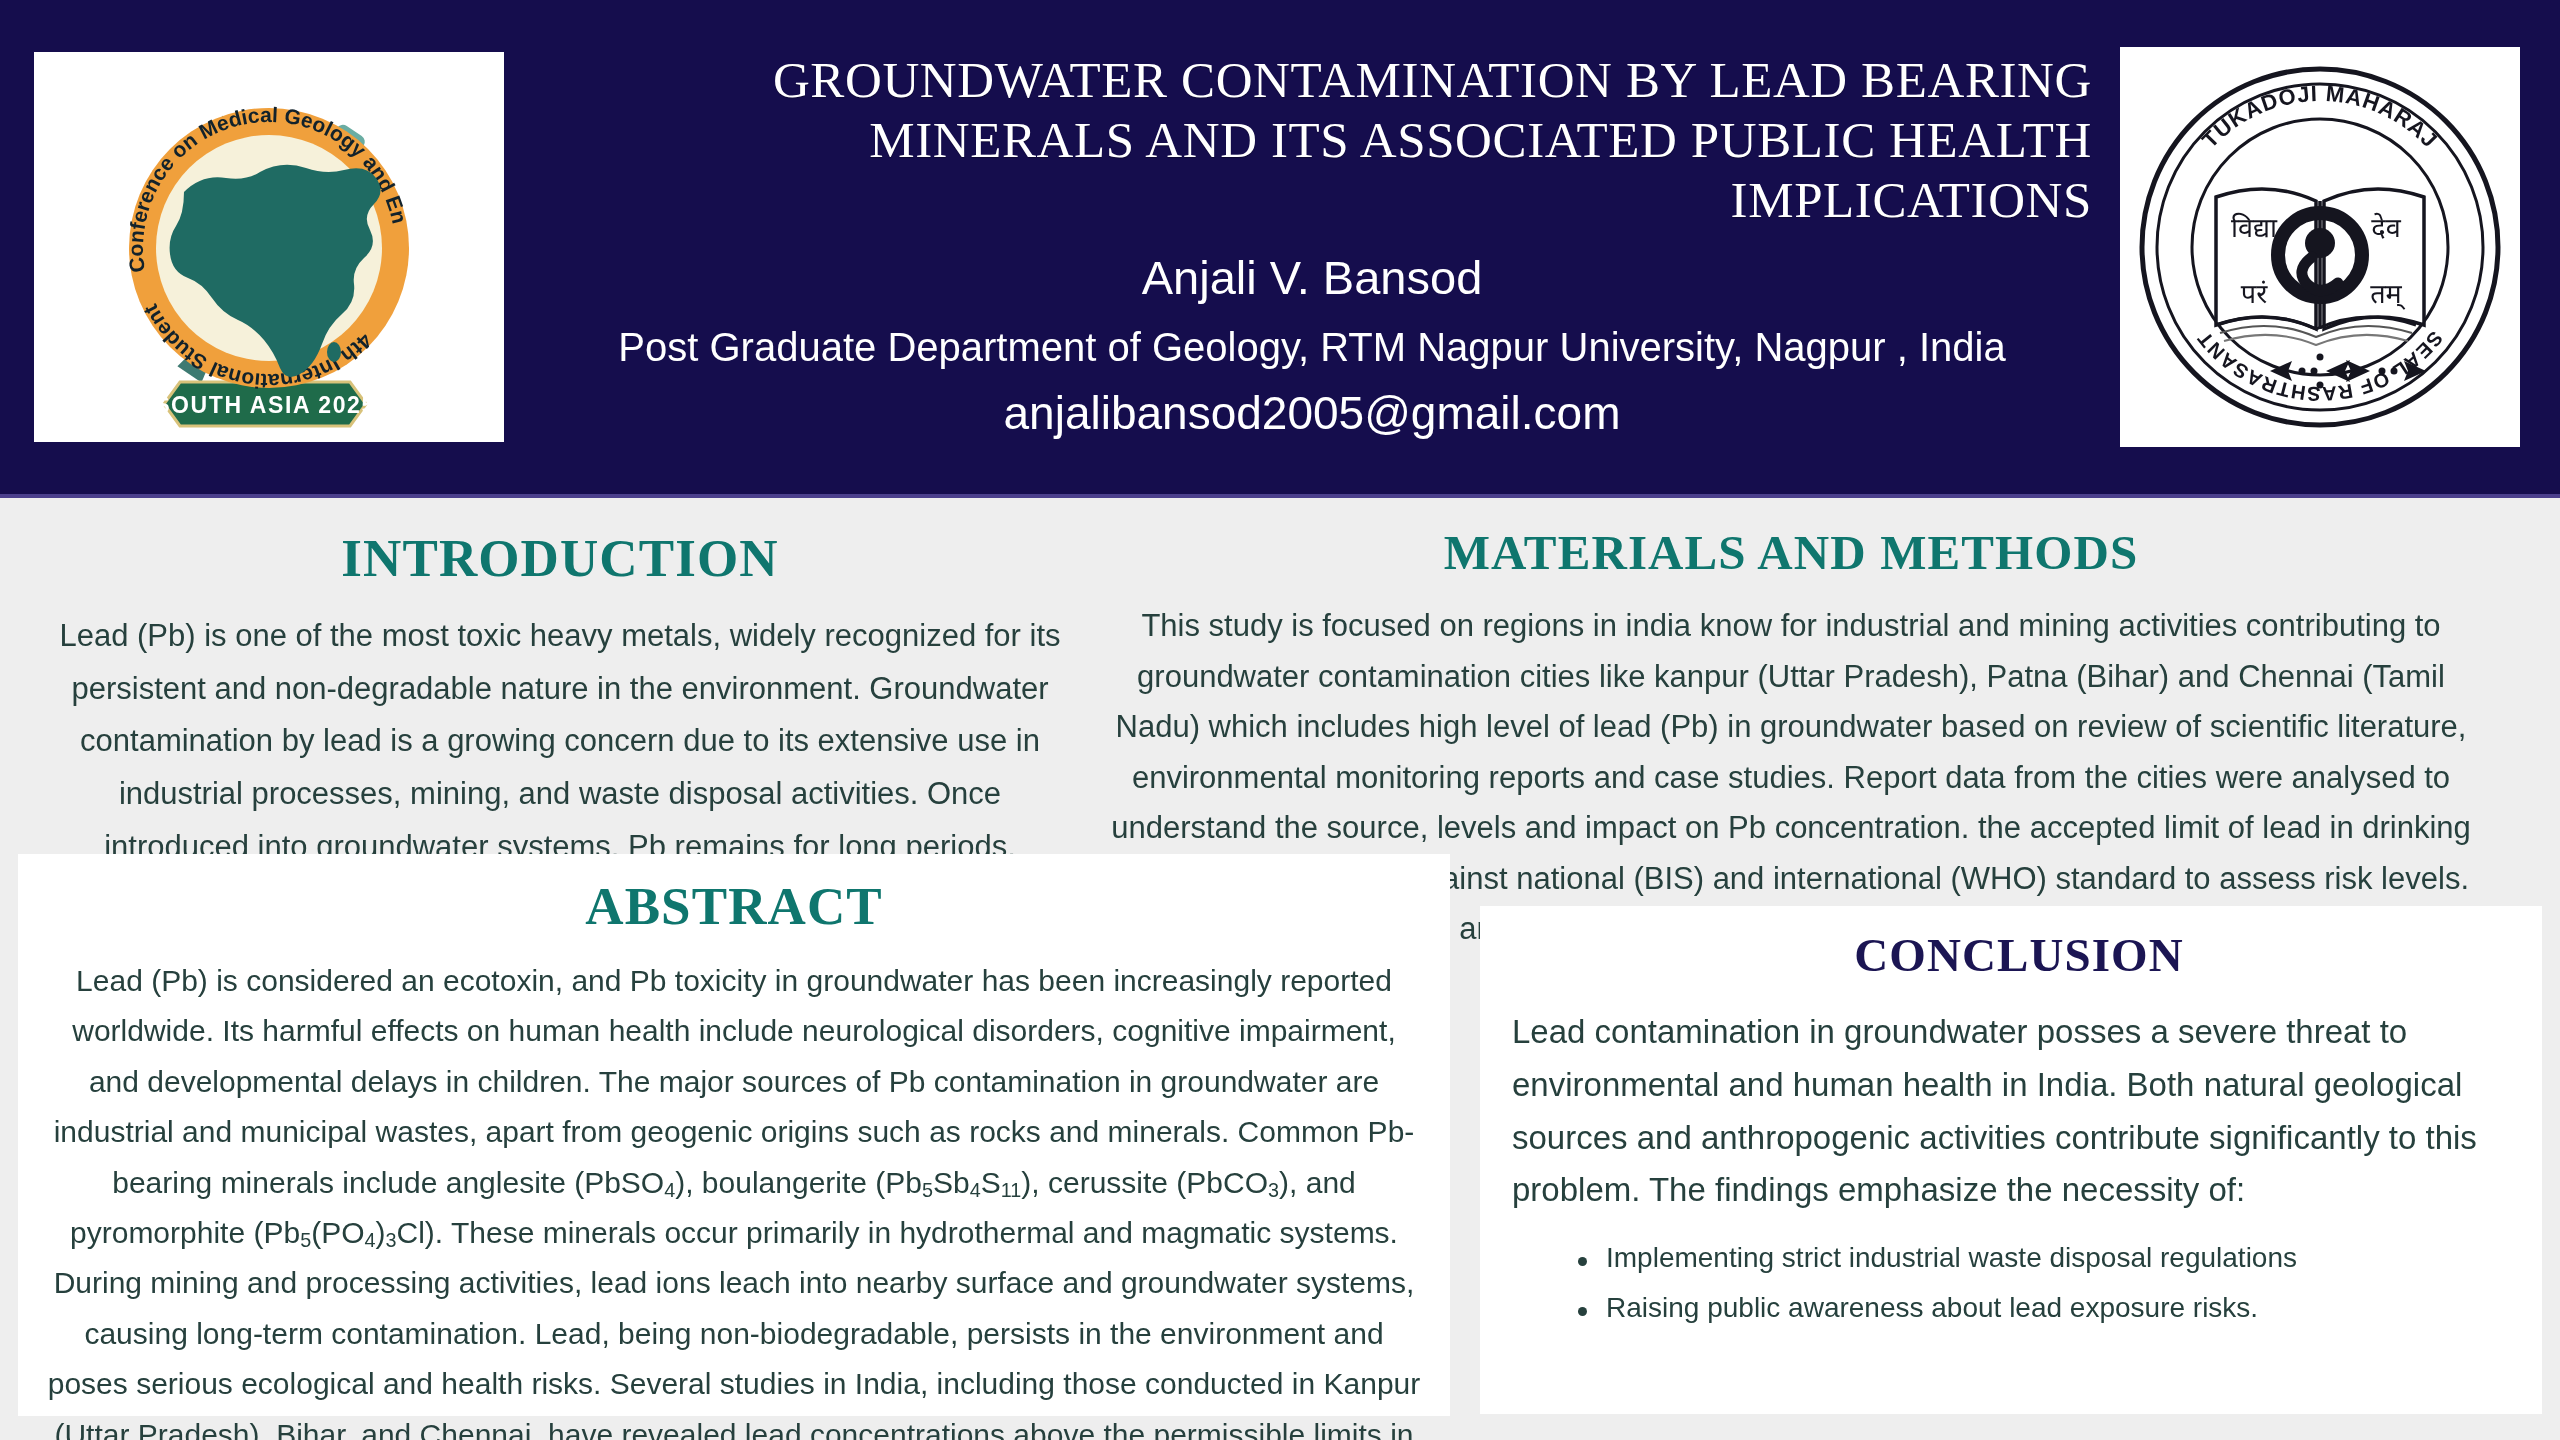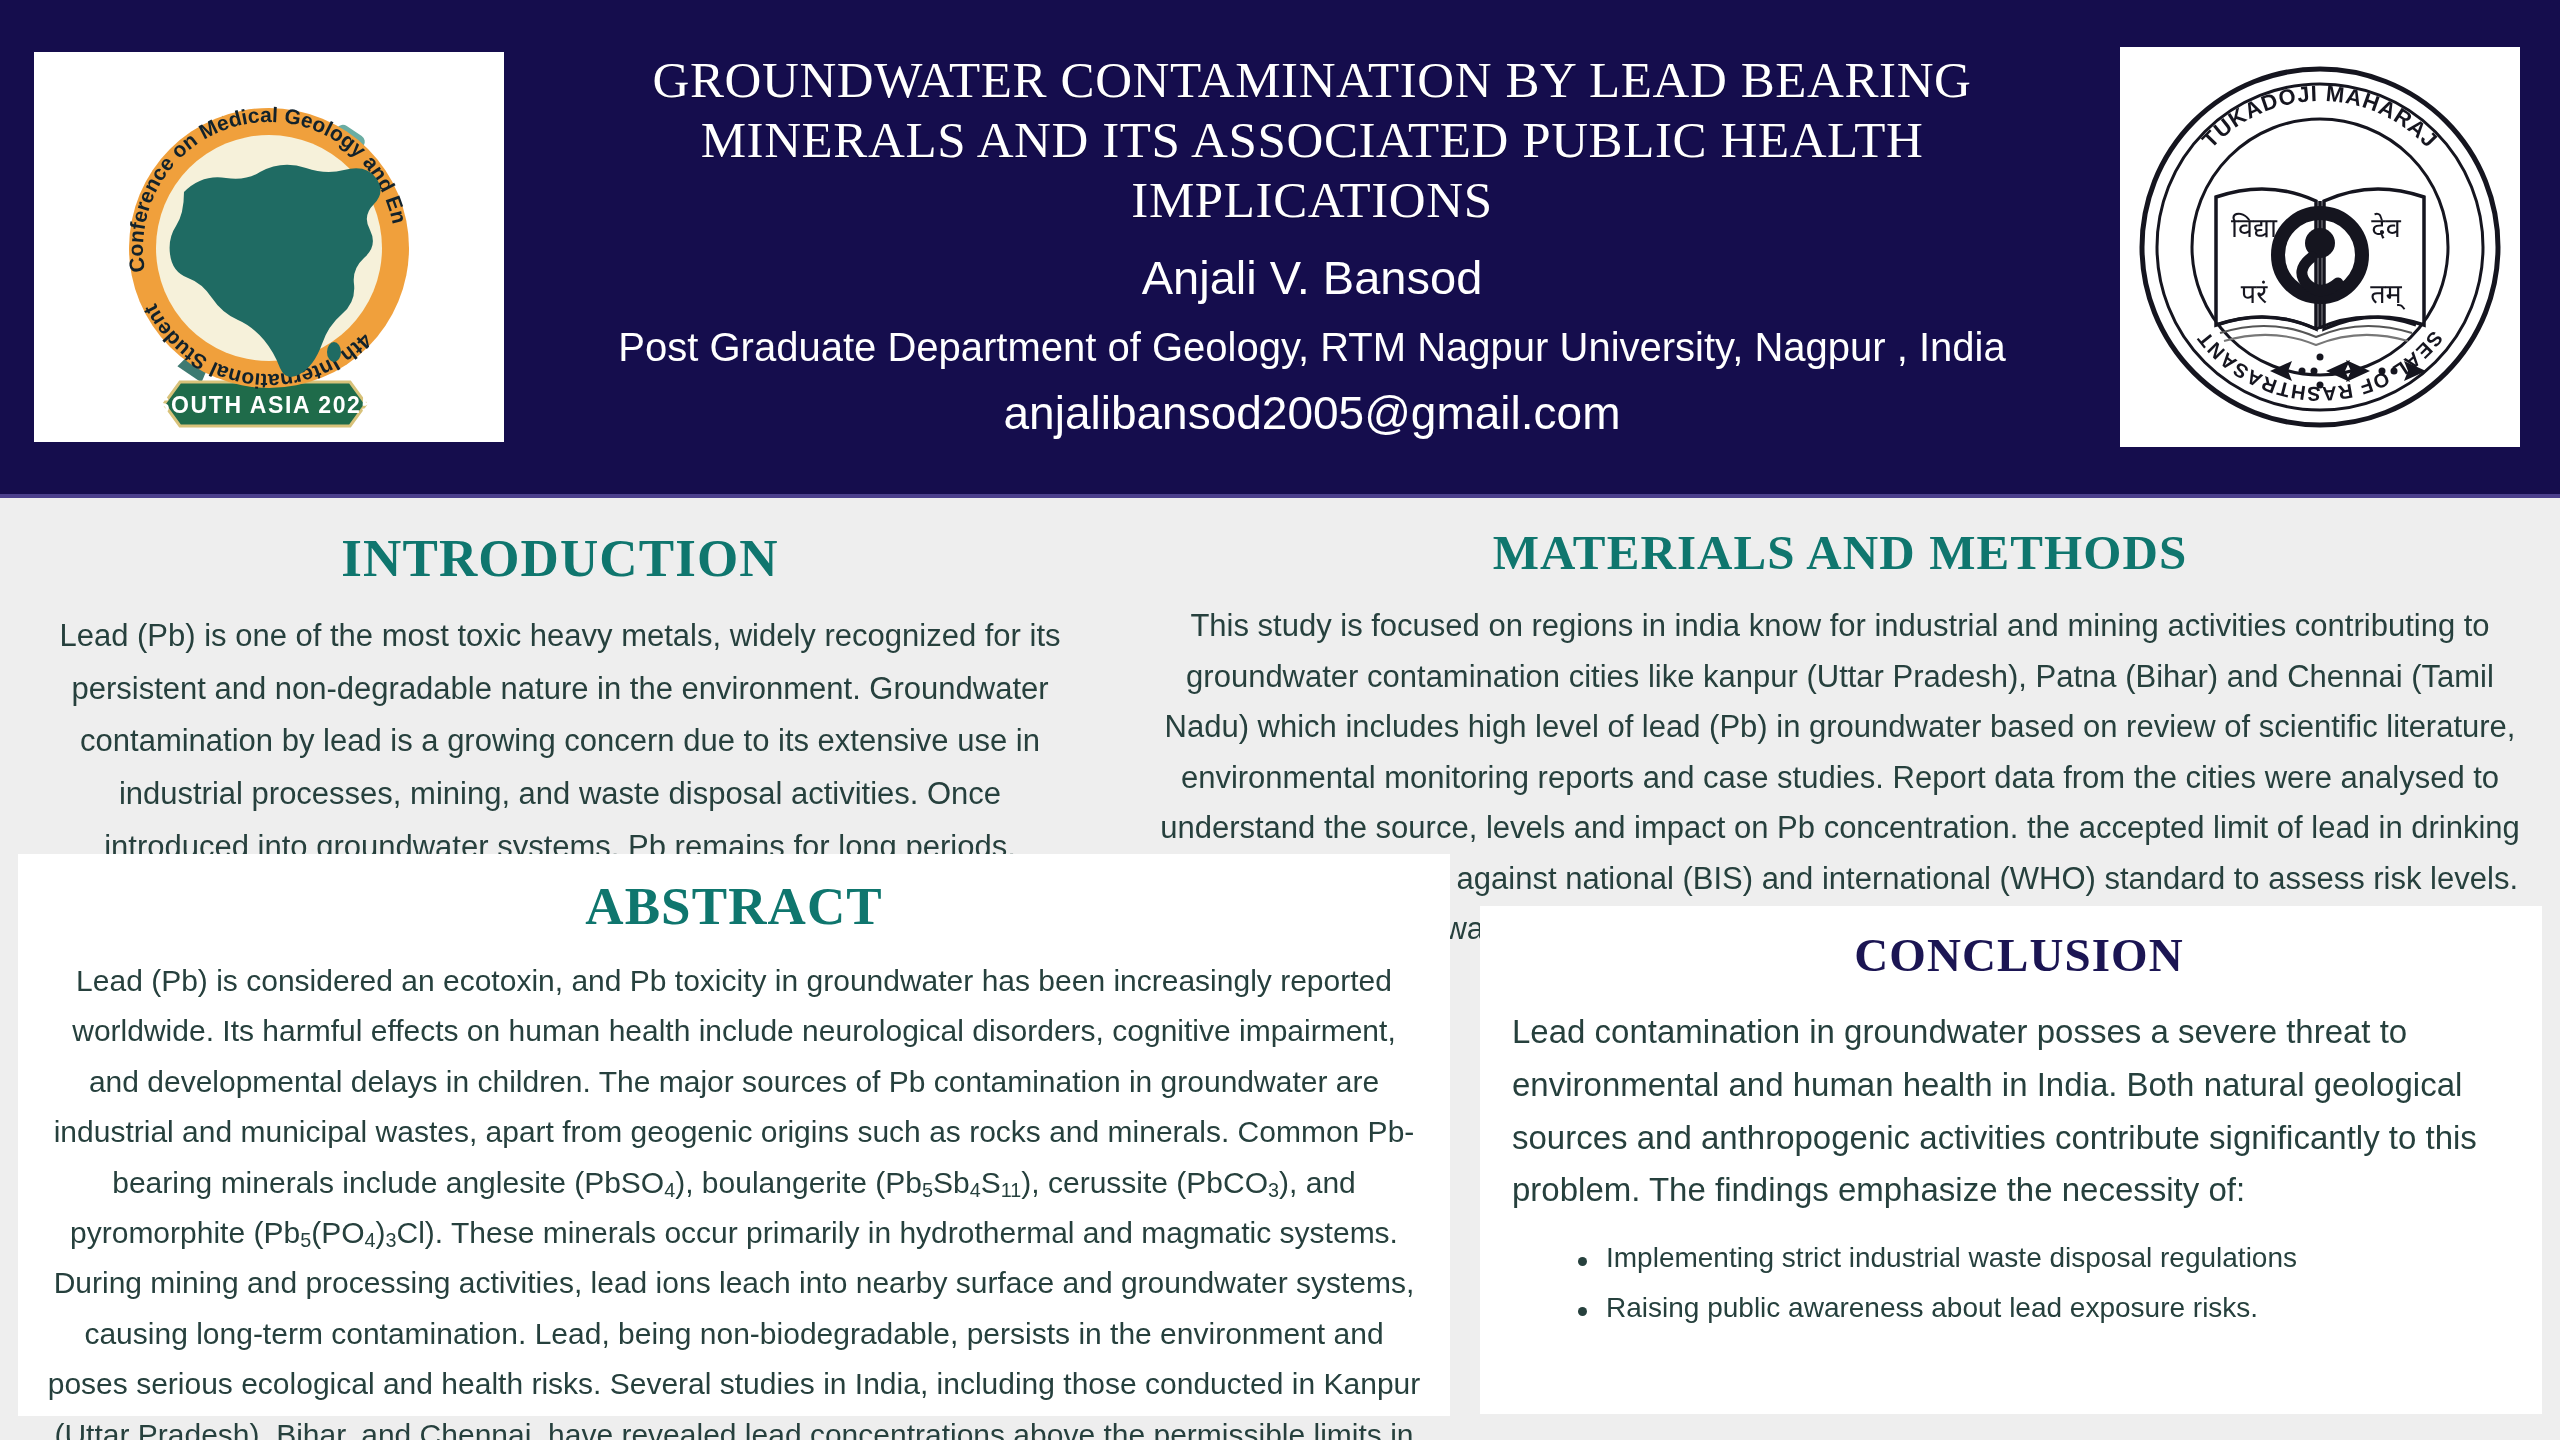--- a/index.html
+++ b/index.html
@@ -51,20 +51,21 @@
   }
 
   .poster-title {
     font-family: "Liberation Serif", serif;
     font-size: 51px;
     line-height: 1.18;
     letter-spacing: 0.6px;
     font-weight: 400;
     margin-bottom: 18px;
     text-shadow: 0 1px 1px rgba(0,0,0,.35);
+    text-align: right;
   }
   .author {
     font-size: 47px;
     line-height: 1.25;
     font-weight: 400;
     margin-bottom: 12px;
   }
   .affiliation {
     font-size: 40px;
     line-height: 1.42;
@@ -109,21 +110,21 @@
 
   
   #intro-panel { left: 0;    top: 0;   width: 1120px; height: 338px; }
   #intro-panel .sec-head { font-size: 53px; margin-top: 26px; }
   #intro-panel .sec-body {
     font-size: 31px; line-height: 1.70;
     padding: 22px 54px 0 54px;
   }
 
   
-  #methods-panel { left: 1120px; top: 0; width: 1440px; height: 380px; }
+  #methods-panel { left: 1071px; top: 0; width: 1440px; height: 380px; }
   #methods-panel .sec-head { font-size: 49px; margin-top: 22px; }
   #methods-panel .sec-body {
     font-size: 31px; line-height: 1.63;
     padding: 20px 38px 0 38px;
   }
 
   
   #abstract-panel {
     left: 18px; top: 352px; width: 1432px; height: 562px;
   }

